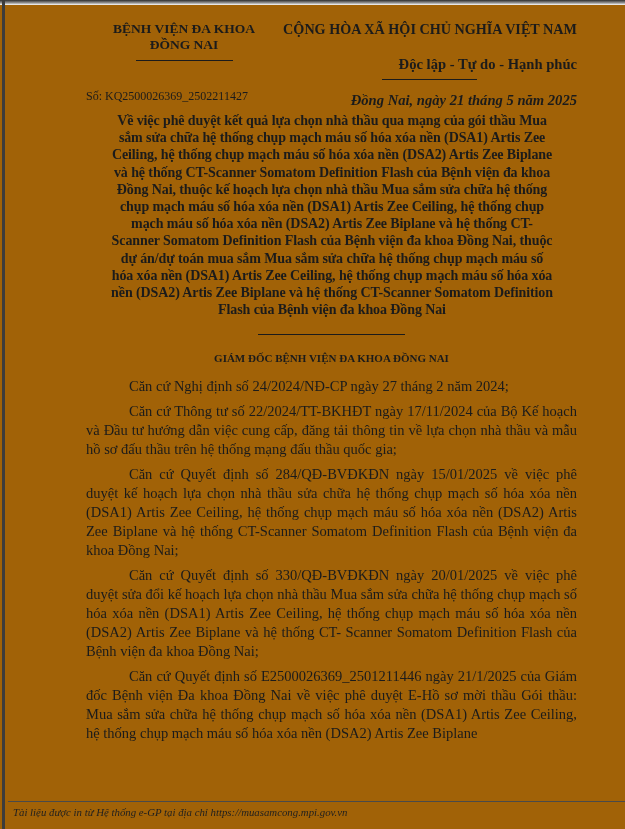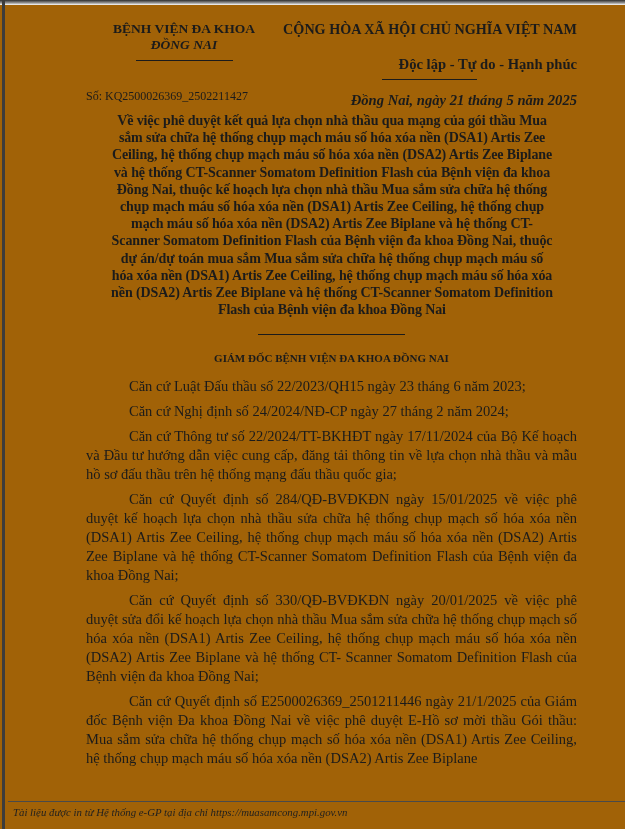--- a/index.html
+++ b/index.html
@@ -21,21 +21,21 @@
     position: absolute; top: 0; left: 2px; bottom: 0; width: 3px;
     background: #3c3c3c;
   }
   .content { padding: 21px 48px 0 86px; }
 
   
   .header-cols { display: flex; }
   .col-left { width: 196px; text-align: center; flex: none; }
   .col-right { flex: 1; text-align: right; }
   .org-line1 { font-weight: bold; font-size: 13.5px; line-height: 15.5px; }
-  .org-line2 { font-weight: bold; font-size: 13.5px; line-height: 15.5px; font-style: italic; }
+  .org-line2 { font-weight: bold; font-size: 13.5px; line-height: 15.5px; }
   .rule { border-top: 1.6px solid #1b1b1b; height: 0; }
   .rule-left { width: 97px; margin: 8px auto 0; }
   .doc-number { font-size: 12px; margin-top: 28px; text-align: left; white-space: nowrap; }
   .national { font-weight: bold; font-size: 14.2px; line-height: 16px; white-space: nowrap; }
   .motto { font-weight: bold; font-size: 14.6px; line-height: 17px; margin-top: 19px; }
   .rule-right { width: 95px; margin: 6px auto 0; }
   .date-line { font-style: italic; font-weight: bold; font-size: 14.6px; margin-top: 12px; white-space: nowrap; }
 
   
   .doc-title { text-align: center; font-weight: bold; font-size: 16px; margin-top: 28px; }
@@ -87,21 +87,20 @@
 mạch máu số hóa xóa nền (DSA2) Artis Zee Biplane và hệ thống CT-
 Scanner Somatom Definition Flash của Bệnh viện đa khoa Đồng Nai, thuộc
 dự án/dự toán mua sắm Mua sắm sửa chữa hệ thống chụp mạch máu số
 hóa xóa nền (DSA1) Artis Zee Ceiling, hệ thống chụp mạch máu số hóa xóa
 nền (DSA2) Artis Zee Biplane và hệ thống CT-Scanner Somatom Definition
 Flash của Bệnh viện đa khoa Đồng Nai</div>
     <div class="rule separator"></div>
     <div class="issuer">GIÁM ĐỐC BỆNH VIỆN ĐA KHOA ĐỒNG NAI</div>
 
     <div class="body-text">
-      <p>Căn cứ Luật Đấu thầu số 22/2023/QH15 ngày 23 tháng 6 năm 2023;</p>
       <p>Căn cứ Nghị định số 24/2024/NĐ-CP ngày 27 tháng 2 năm 2024;</p>
       <p>Căn cứ Thông tư số 22/2024/TT-BKHĐT ngày 17/11/2024 của Bộ Kế hoạch và Đầu tư hướng dẫn việc cung cấp, đăng tải thông tin về lựa chọn nhà thầu và mẫu hồ sơ đấu thầu trên hệ thống mạng đấu thầu quốc gia;</p>
       <p>Căn cứ Quyết định số 284/QĐ-BVĐKĐN ngày 15/01/2025 về việc phê duyệt kế hoạch lựa chọn nhà thầu sửa chữa hệ thống chụp mạch số hóa xóa nền (DSA1) Artis Zee Ceiling, hệ thống chụp mạch máu số hóa xóa nền (DSA2) Artis Zee Biplane và hệ thống CT-Scanner Somatom Definition Flash của Bệnh viện đa khoa Đồng Nai;</p>
       <p>Căn cứ Quyết định số 330/QĐ-BVĐKĐN ngày 20/01/2025 về việc phê duyệt sửa đổi kế hoạch lựa chọn nhà thầu Mua sắm sửa chữa hệ thống chụp mạch số hóa xóa nền (DSA1) Artis Zee Ceiling, hệ thống chụp mạch máu số hóa xóa nền (DSA2) Artis Zee Biplane và hệ thống CT- Scanner Somatom Definition Flash của Bệnh viện đa khoa Đồng Nai;</p>
       <p>Căn cứ Quyết định số E2500026369_2501211446 ngày 21/1/2025 của Giám đốc Bệnh viện Đa khoa Đồng Nai về việc phê duyệt E-Hồ sơ mời thầu Gói thầu: Mua sắm sửa chữa hệ thống chụp mạch số hóa xóa nền (DSA1) Artis Zee Ceiling, hệ thống chụp mạch máu số hóa xóa nền (DSA2) Artis Zee Biplane</p>
     </div>
 
   </div>
 
   <div class="footer">

